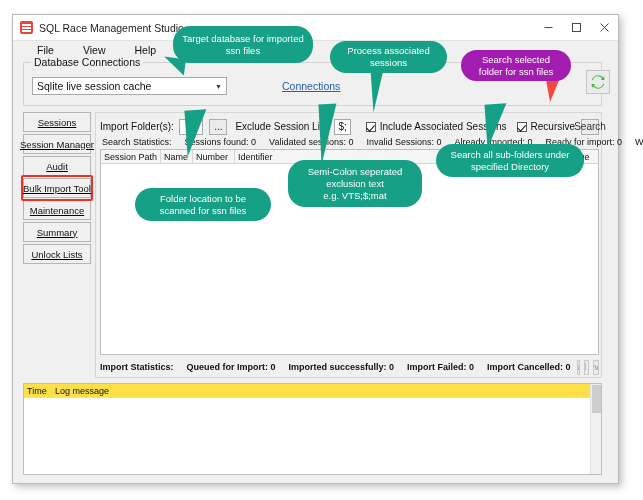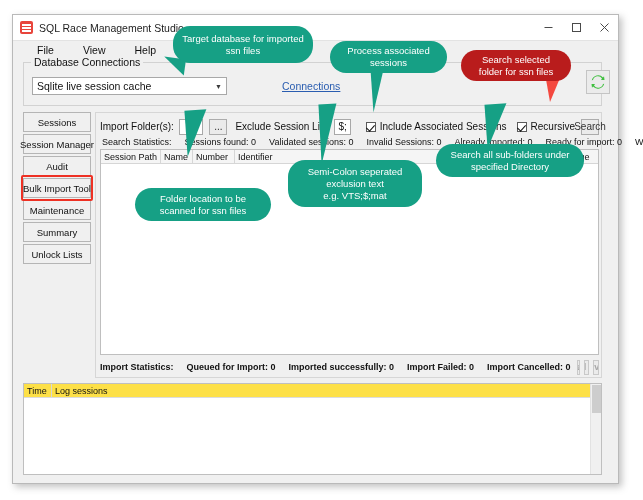--- a/index.html
+++ b/index.html
@@ -142,20 +142,21 @@
     display: flex;
     align-items: center;
     justify-content: center;
   }
 
   
   .sidebar {
     position: absolute;
     left: 10px; top: 97px;
     width: 68px;
+    text-decoration: underline;
   }
   .nav-btn {
     width: 68px; height: 20px;
     background: #f0f0f0;
     border: 1px solid #b5b5b5;
     margin-bottom: 2px;
     display: flex;
     align-items: center;
     justify-content: center;
     font-size: 9.5px;
@@ -324,21 +325,21 @@
     font-size: 9.5px;
     line-height: 12px;
     text-align: center;
     display: flex;
     align-items: center;
     justify-content: center;
     padding: 5px 9px;
     z-index: 40;
   }
   .callout.teal { background: #16a085; }
-  .callout.red  { background: #b91c1c; }
+  .callout.red  { background: #a21caf; }
   .tail {
     position: absolute;
     width: 0; height: 0;
     z-index: 39;
   }
 </style>
 </head>
 <body>
 
 <div id="root">
@@ -451,21 +452,21 @@
         <div class="dimbtn" style="width:34px;">Clear S</div>
         <div class="dimbtn" style="width:68px;">Cancel Import</div>
         <div class="dimbtn" style="width:78px;">Import Everything</div>
       </div>
 
     </div>
 
     <div class="timelog">
       <div class="timelog-head">
         <div class="gcol" style="width:28px;">Time</div>
-        <div class="gcol grow" style="border-right:none;">Log sessions</div>
+        <div class="gcol grow" style="border-right:none;">Log message</div>
       </div>
       <div></div>
       <div class="vscroll">
         <div class="vthumb"></div>
       </div>
     </div>
 
   </div>
 
   <div class="tail" style="left:163px; top:58px; border-left:22px solid transparent; border-right:0 solid transparent; border-top:16px solid #16a085; transform:rotate(8deg);"></div>

